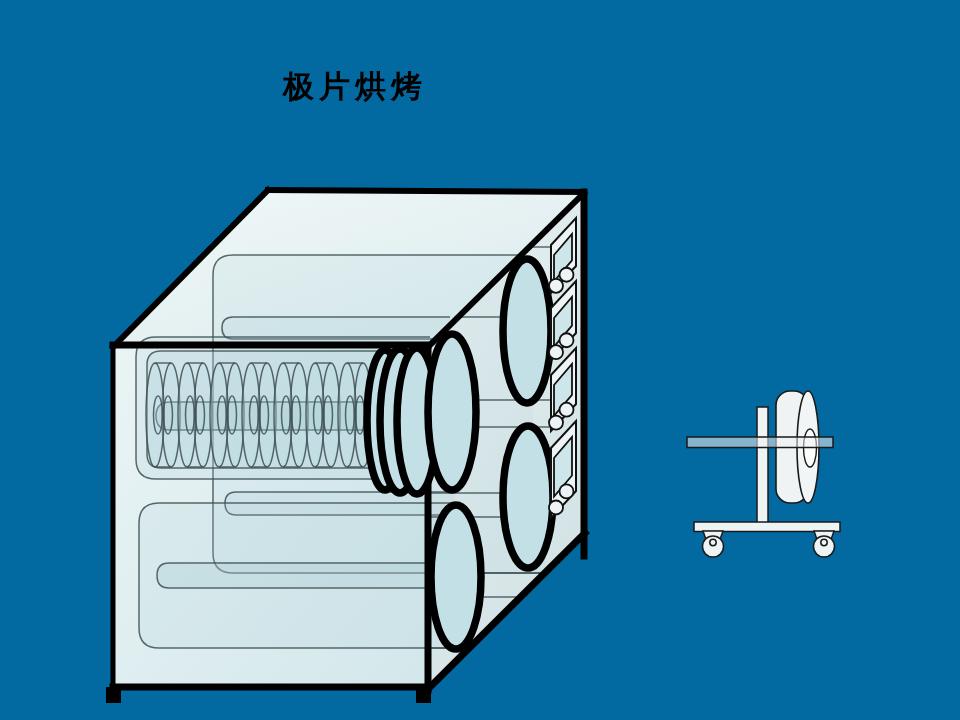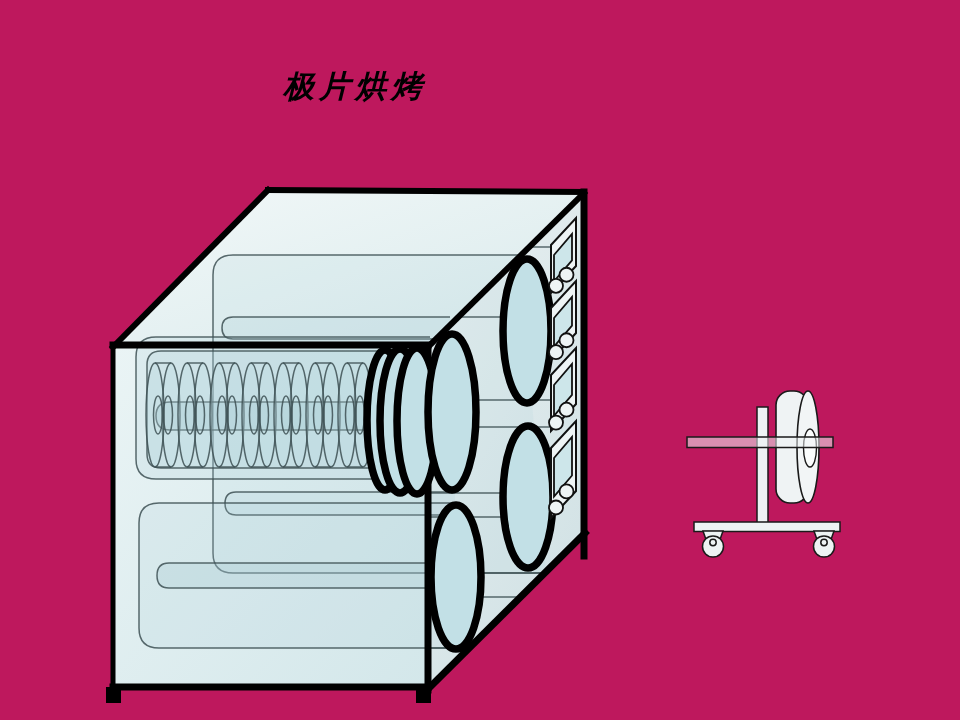--- a/index.html
+++ b/index.html
@@ -1,17 +1,17 @@
 <!DOCTYPE html>
 <html><head>
 <meta charset="utf-8">
 <style>
   html,body{margin:0;padding:0;background:#fff;}
-  .stage{position:relative;width:960px;height:720px;background:#be185d;overflow:hidden;
-         font-family:"Liberation Sans","DejaVu Sans",sans-serif;font-style:italic;}
+  .stage{position:relative;width:960px;height:720px;background:#0369a1;overflow:hidden;
+         font-family:"Liberation Sans","DejaVu Sans",sans-serif;}
   svg text.title{font-family:"Liberation Serif","DejaVu Serif",serif;font-weight:bold;}
 </style>
 </head>
 <body>
 
 <div class="stage">
   <svg id="scene" width="960" height="720" viewBox="0 0 960 720">
     <defs>
       <linearGradient id="gTop" x1="0" y1="0" x2="1" y2="1">
         <stop offset="0" id="gTop0" stop-color="#f2f8f8"></stop>

